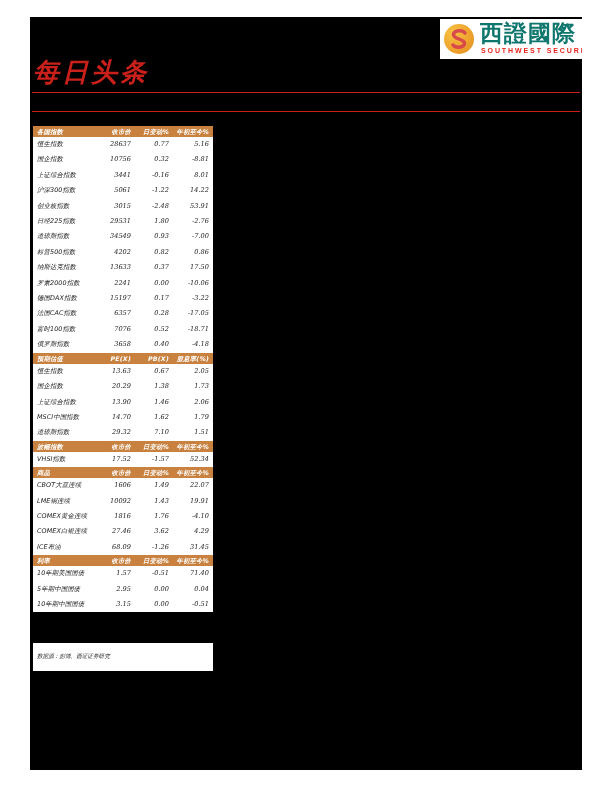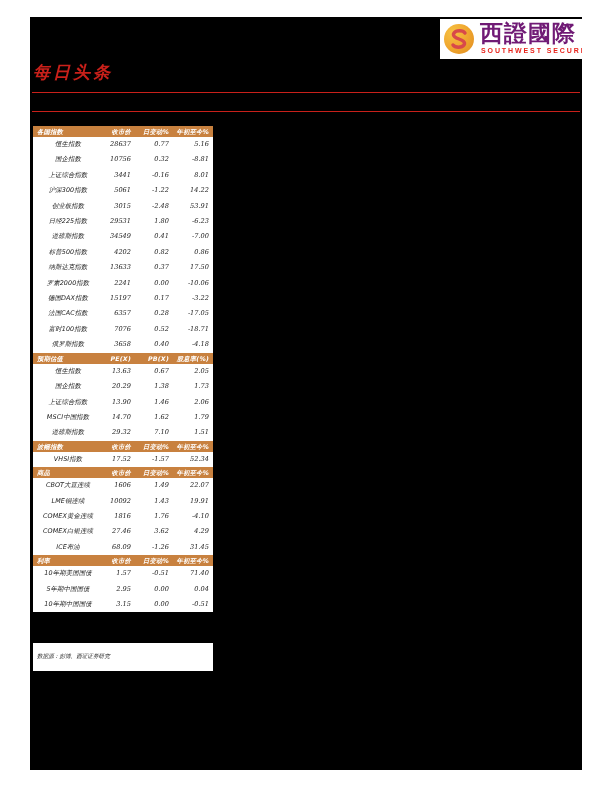--- a/index.html
+++ b/index.html
@@ -8,43 +8,43 @@
 
   
   #black-panel{position:absolute;left:30px;top:17px;width:552px;height:753px;background:#000000;}
 
   
   #logo-box{position:absolute;left:440px;top:19px;width:142px;height:40px;background:#ffffff;overflow:hidden;}
   #logo-mark{position:absolute;left:4px;top:5px;width:30px;height:30px;border-radius:50%;
      background:radial-gradient(circle at 30% 30%,#F6C244 0%,#F0A830 48%,#E08A1E 100%);}
   #logo-mark .s-glyph{position:absolute;left:4px;top:4px;width:22px;height:22px;}
   #logo-cn{position:absolute;left:40px;top:2px;font-family:"DejaVu Sans",sans-serif;font-size:23px;
-     line-height:25px;color:#701a75;font-weight:bold;letter-spacing:1px;white-space:nowrap;}
+     line-height:25px;color:#0f766e;font-weight:bold;letter-spacing:1px;white-space:nowrap;}
   #logo-en{position:absolute;left:41px;top:28px;font-family:"Liberation Sans",sans-serif;font-size:7px;
      letter-spacing:1.9px;color:#E8241B;font-weight:bold;white-space:nowrap;}
 
   
-  #doc-title{position:absolute;left:33px;top:57px;font-family:"DejaVu Serif",serif;font-size:17px;
+  #doc-title{position:absolute;left:33px;top:57px;font-family:"DejaVu Serif",serif;font-size:26px;
      line-height:30px;color:#C9201A;font-weight:bold;font-style:italic;letter-spacing:3px;white-space:nowrap;}
 
   .rule{position:absolute;left:32px;width:548px;height:1px;background:#C9201A;}
   #rule-top{top:92px;}
   #rule-bottom{top:111px;}
 
   
   #table-card{position:absolute;left:33px;top:126px;width:180px;background:#ffffff;padding-bottom:0;}
   table.data{border-collapse:collapse;width:180px;table-layout:fixed;}
   table.data td{padding:0;}
   .sec-head td{background:#C8813F;color:#ffffff;font-family:"DejaVu Sans",sans-serif;
      font-size:6.3px;line-height:11px;height:11px;font-weight:bold;font-style:italic;letter-spacing:.2px;}
   .sec-head td.c-label{padding-left:4px;text-align:left;}
   .sec-head td.c-num{text-align:right;padding-right:4px;}
   tr.row td{background:#ffffff;color:#1a1a1a;font-family:"DejaVu Sans",sans-serif;
      font-size:6.4px;line-height:15.4px;height:15.4px;font-style:italic;}
-  tr.row td.c-label{padding-left:4px;text-align:center;letter-spacing:.1px;margin-left:21px;}
+  tr.row td.c-label{padding-left:4px;text-align:left;letter-spacing:.1px;margin-left:21px;}
   tr.row td.c-num{text-align:right;padding-right:4px;font-family:"DejaVu Serif",serif;font-size:6.6px;}
   col.label-col{width:66px;}
   col.v1-col{width:36px;}
   col.v2-col{width:38px;}
   col.v3-col{width:40px;}
   #table-footnote{position:absolute;left:33px;width:180px;background:#ffffff;
      font-family:"DejaVu Sans",sans-serif;font-size:5.6px;line-height:9px;color:#222;
      font-style:italic;padding:9px 0 10px 4px;box-sizing:border-box;}
 </style>
 </head>
@@ -111,26 +111,26 @@
           <tr class="row">
             <td class="c-label">创业板指数</td>
             <td class="c-num">3015</td>
             <td class="c-num">-2.48</td>
             <td class="c-num">53.91</td>
           </tr>
           <tr class="row">
             <td class="c-label">日经225指数</td>
             <td class="c-num">29531</td>
             <td class="c-num">1.80</td>
-            <td class="c-num">-6.23</td>
+            <td class="c-num">-2.76</td>
           </tr>
           <tr class="row">
             <td class="c-label">道琼斯指数</td>
             <td class="c-num">34549</td>
-            <td class="c-num">0.41</td>
+            <td class="c-num">0.93</td>
             <td class="c-num">-7.00</td>
           </tr>
           <tr class="row">
             <td class="c-label">标普500指数</td>
             <td class="c-num">4202</td>
             <td class="c-num">0.82</td>
             <td class="c-num">0.86</td>
           </tr>
           <tr class="row">
             <td class="c-label">纳斯达克指数</td>

